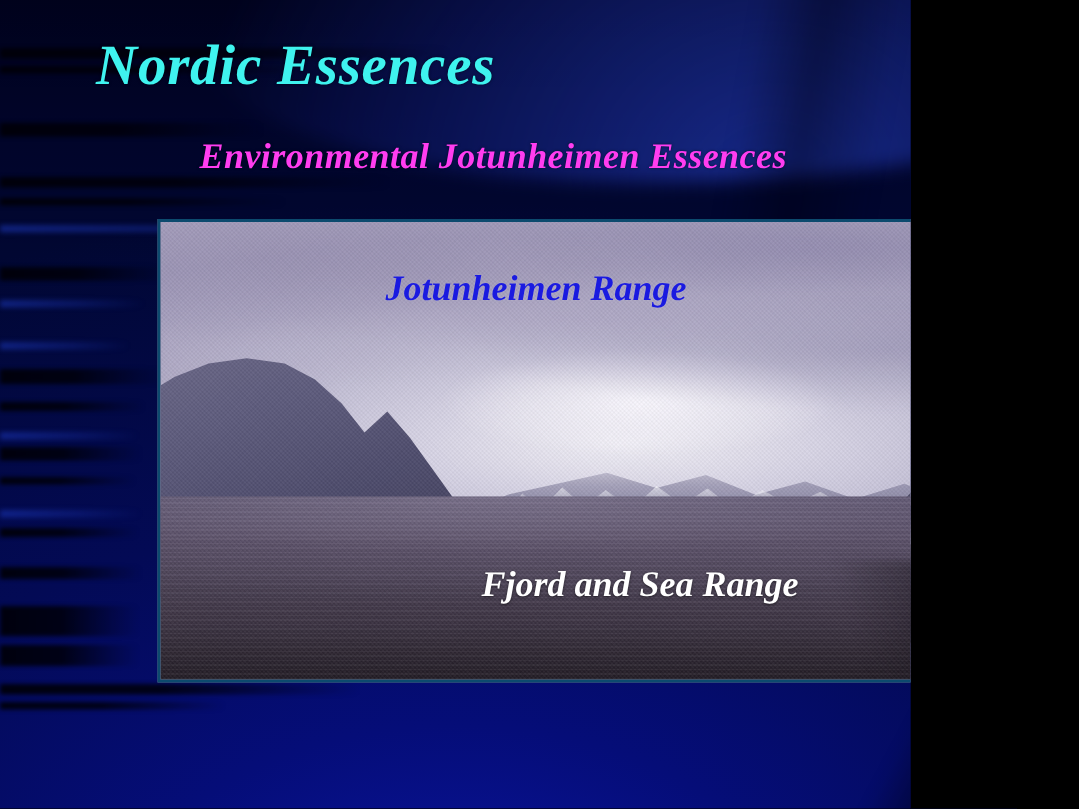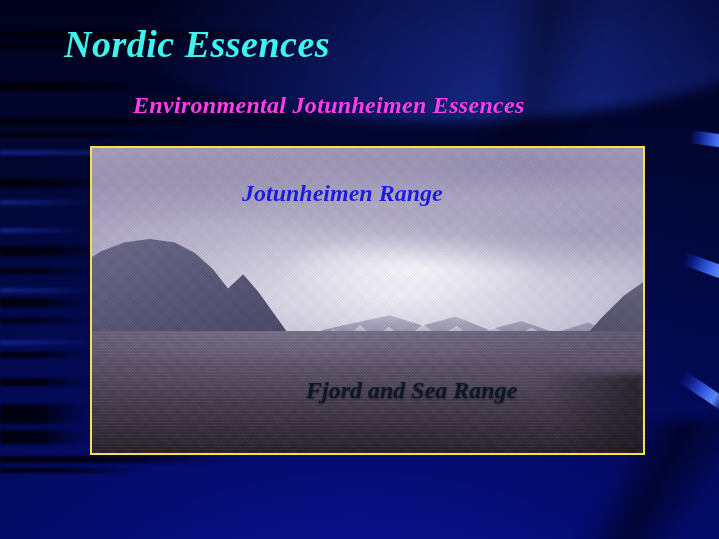--- a/index.html
+++ b/index.html
@@ -2,21 +2,21 @@
 <html><head>
 <meta charset="utf-8">
 <style>
   html, body {
     margin: 0;
     padding: 0;
     background: #000;
   }
   #slide {
     position: relative;
-    width: 719px;
+    width: 607px;
     height: 539px;
     overflow: hidden;
     font-family: "Liberation Serif", "DejaVu Serif", serif;
     background: #020a52;
   }
 
   
   .bg-base {
     position: absolute;
     inset: 0;
@@ -97,23 +97,23 @@
     font-style: italic;
     color: #ff3df0;
     letter-spacing: 0.3px;
     text-shadow: 0 0 2px rgba(0,0,0,0.55);
     white-space: nowrap;
   }
 
   
   .photo-frame {
     position: absolute;
-    left: 90px; top: 146px;
+    left: 105px; top: 146px;
     width: 555px; height: 309px;
-    border: 2px solid #fde047;
+    border: 2px solid #0c4a6e;
     box-sizing: border-box;
     overflow: hidden;
     background: #7d7b96;
     text-align: right;
   }
   .photo {
     position: absolute;
     inset: 0;
     overflow: hidden;
   }
@@ -247,21 +247,21 @@
   }
   .label-top {
     left: 150px; top: 32px;
     font-size: 24px;
     color: #1a1ae0;
     text-shadow: 0 0 1px rgba(255,255,255,0.25);
   }
   .label-bottom {
     left: 214px; top: 229px;
     font-size: 24px;
-    color: #0f172a;
+    color: #ffffff;
     text-shadow: 0 1px 2px rgba(0,0,0,0.55);
   }
 </style>
 </head>
 <body>
 
 <div id="slide">
 
   <div class="bg-base"></div>
   <div class="bg-topdark"></div>

